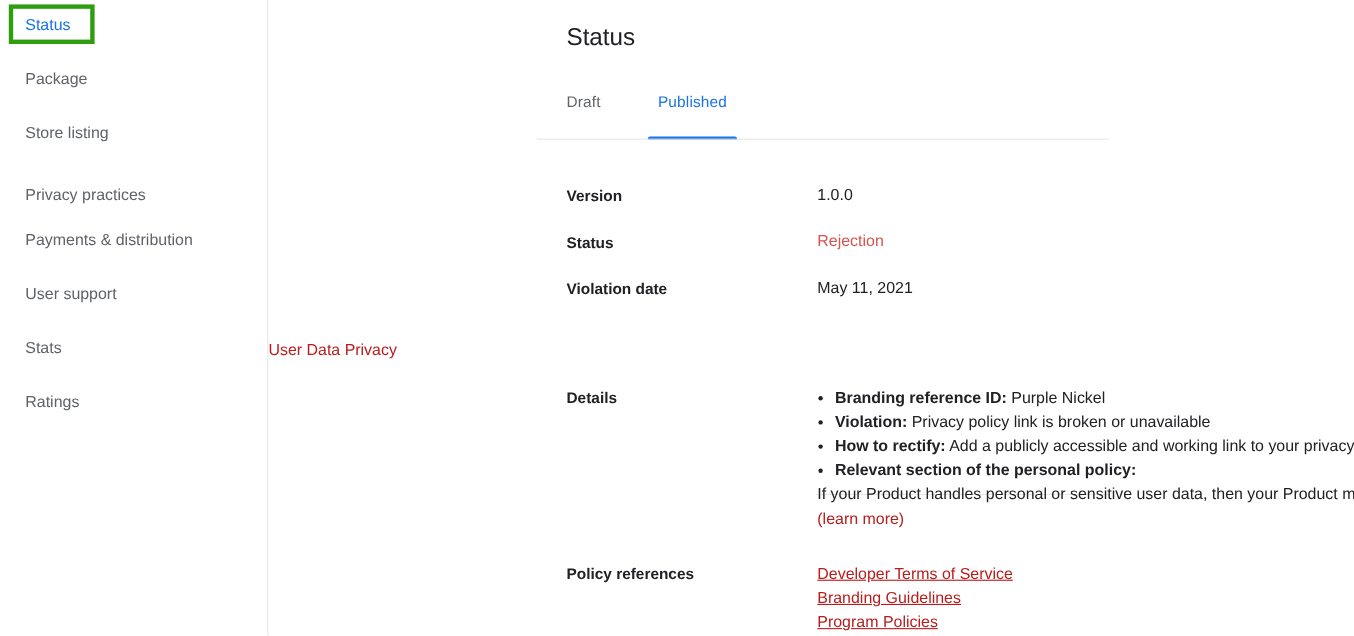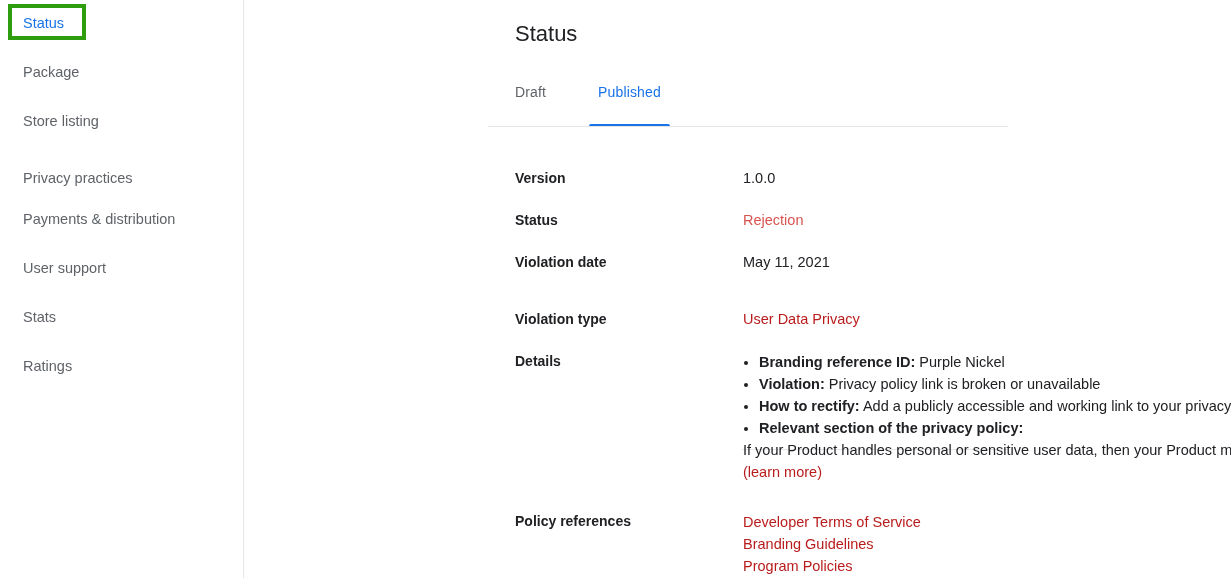--- a/index.html
+++ b/index.html
@@ -195,20 +195,21 @@
     margin-left: -16px;
   }
 
   .link-list {
     display: flex;
     flex-direction: column;
   }
   .link-list .link {
     font-size: 14.5px;
     line-height: 22px;
+    text-decoration: underline;
   }
 </style>
 </head>
 <body>
 
 <div class="app">
 
   <nav class="sidebar">
     <ul class="nav-list">
       <li class="nav-item active"><span>Status</span></li>
@@ -245,34 +246,33 @@
         <div class="row-value value-rejection">Rejection</div>
       </div>
 
       <div class="row row-violation-date">
         <div class="row-label">Violation date</div>
         <div class="row-value">May 11, 2021</div>
       </div>
 
       <div class="row row-violation-type">
         <div class="section-divider"></div>
-        <div class="row-label">Violation type</div>
         <div class="row-value">
           <a class="link">User Data Privacy</a>
         </div>
       </div>
 
       <div class="row row-details">
         <div class="row-label">Details</div>
         <div class="row-value">
           <ul class="bullets">
             <li><span class="bullet-term">Branding reference ID:</span><span> Purple Nickel</span></li>
             <li><span class="bullet-term">Violation:</span><span> Privacy policy link is broken or unavailable</span></li>
             <li><span class="bullet-term">How to rectify:</span><span> Add a publicly accessible and working link to your privacy policy.</span></li>
-            <li><span class="bullet-term">Relevant section of the privacy policy:</span><span class="policy-body">If your Product handles personal or sensitive user data, then your Product must post a privacy policy.</span><span class="policy-learn"><a class="link">(learn more)</a></span></li>
+            <li><span class="bullet-term">Relevant section of the personal policy:</span><span class="policy-body">If your Product handles personal or sensitive user data, then your Product must post a privacy policy.</span><span class="policy-learn"><a class="link">(learn more)</a></span></li>
           </ul>
         </div>
       </div>
 
       <div class="row row-policy-refs">
         <div class="row-label">Policy references</div>
         <div class="row-value link-list">
           <a class="link">Developer Terms of Service</a>
           <a class="link">Branding Guidelines</a>
           <a class="link">Program Policies</a>

